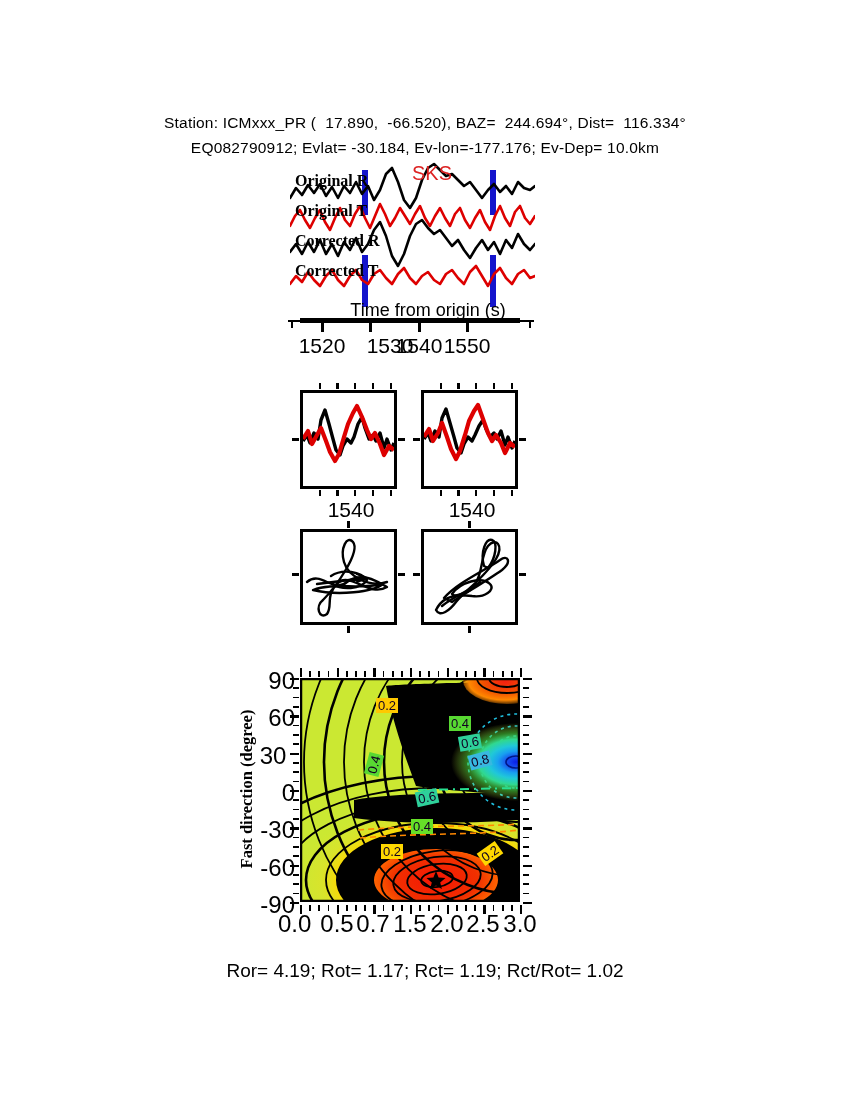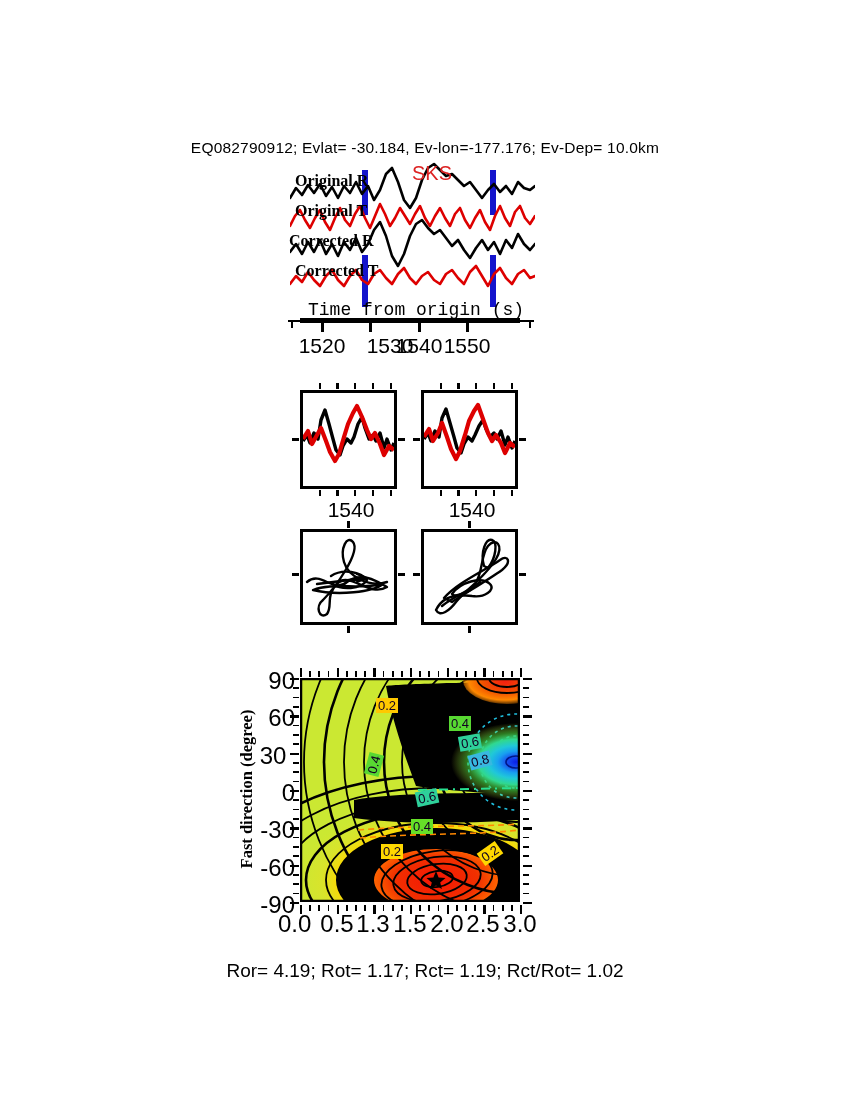--- a/index.html
+++ b/index.html
@@ -19,53 +19,54 @@
   .ty-min{background:repeating-linear-gradient(180deg,#000 0 1.8px,transparent 1.8px 9.33px);}
   .ty-maj{background:repeating-linear-gradient(180deg,#000 0 2.4px,transparent 2.4px 37.33px);}
   .px-ticks{background:repeating-linear-gradient(90deg,transparent 0 15.6px,#000 15.6px 17.8px);}
   .pbox{border:3px solid #000;background:#fff;}
 </style>
 </head>
 <body>
 
 <div class="page">
 
+  <div class="abs hdr" style="top:114px;">Station: ICMxxx_PR (  17.890,  -66.520), BAZ=  244.694°, Dist=  116.334°</div>
   <div class="abs hdr" style="top:139px;">EQ082790912; Evlat= -30.184, Ev-lon=-177.176; Ev-Dep= 10.0km</div>
 
   <svg class="abs" style="left:290px;top:160px;" width="245" height="165" viewBox="0 0 245 165">
 
     <rect x="72" y="10" width="6" height="45" fill="#1414cc"></rect>
     <rect x="200" y="10" width="6" height="45" fill="#1414cc"></rect>
     <rect x="72" y="95" width="6" height="52" fill="#1414cc"></rect>
     <rect x="200" y="95" width="6" height="52" fill="#1414cc"></rect>
 
     <path d="M0,38 L6,28 12,35 18,25 24,33 30,24 36,36 42,27 48,38 54,26 60,33 66,22 72,34 78,26 84,40 90,30 96,14 102,8 108,22 114,40 120,48 126,38 132,20 138,8 144,4 150,10 156,16 162,14 168,20 174,26 180,22 186,30 192,38 198,30 204,24 210,32 216,26 222,34 228,22 234,28 240,30 245,26" fill="none" stroke="#000" stroke-width="2.6" stroke-linejoin="round" stroke-linecap="round"></path>
 
     <path d="M0,66 L5,56 10,50 15,60 20,68 25,58 30,50 35,62 40,70 45,58 50,48 55,60 60,66 65,54 70,46 75,58 80,68 85,56 90,44 95,54 100,66 105,58 110,48 115,56 120,64 125,54 130,46 135,58 140,66 145,56 150,48 155,58 160,66 165,54 170,48 175,60 180,68 185,58 190,50 195,62 200,70 205,56 210,46 215,58 220,66 225,52 230,46 235,58 240,64 245,56" fill="none" stroke="#dd0000" stroke-width="2.6" stroke-linejoin="round" stroke-linecap="round"></path>
 
     <path d="M0,92 L6,84 12,94 18,82 24,92 30,80 36,94 42,84 48,96 54,82 60,90 66,78 72,92 78,84 84,70 90,62 96,76 102,96 108,106 114,94 120,76 126,64 132,60 138,68 144,74 150,70 156,78 162,86 168,80 174,90 180,98 186,88 192,80 198,90 204,82 210,94 216,80 222,88 228,74 234,84 240,90 245,84" fill="none" stroke="#000" stroke-width="2.6" stroke-linejoin="round" stroke-linecap="round"></path>
 
     <path d="M0,124 L6,116 12,122 18,112 24,120 30,126 36,116 42,110 48,120 54,126 60,116 66,110 72,120 78,124 84,114 90,110 96,118 102,124 108,114 114,108 120,118 126,124 132,116 138,112 144,120 150,124 156,114 162,110 168,118 174,124 180,112 186,106 192,116 198,126 204,114 210,108 216,118 222,124 228,114 234,110 240,118 245,116" fill="none" stroke="#dd0000" stroke-width="2.6" stroke-linejoin="round" stroke-linecap="round"></path>
   </svg>
 
   <div class="abs tracelab" style="left:295px;top:172px;">Original R</div>
   <div class="abs tracelab" style="left:295px;top:202px;">Original T</div>
-  <div class="abs tracelab" style="left:289px;top:232px;">Corrected R</div>
+  <div class="abs tracelab" style="left:295px;top:232px;">Corrected R</div>
   <div class="abs tracelab" style="left:295px;top:262px;">Corrected T</div>
   <div class="abs" style="left:412px;top:162px;font-size:20px;color:#dd2222;">SKS</div>
 
   <div class="abs blk" style="left:288px;top:320px;width:246px;height:2px;"></div>
   <div class="abs blk" style="left:300px;top:318px;width:220px;height:5px;"></div>
   <div class="abs blk" style="left:291px;top:322px;width:2px;height:6px;"></div>
   <div class="abs blk" style="left:529px;top:322px;width:2px;height:6px;"></div>
   <div class="abs blk" style="left:321px;top:323px;width:3px;height:9px;"></div>
   <div class="abs blk" style="left:369px;top:323px;width:3px;height:9px;"></div>
   <div class="abs blk" style="left:418px;top:323px;width:3px;height:9px;"></div>
   <div class="abs blk" style="left:466px;top:323px;width:3px;height:9px;"></div>
-  <div class="abs" style="left:308px;top:300px;width:240px;text-align:left;font-size:18px;font-family:Liberation Mono, monospace;">Time from origin (s)</div>
+  <div class="abs" style="left:308px;top:300px;width:240px;text-align:center;font-size:18px;">Time from origin (s)</div>
   <div class="abs num" style="left:292px;top:334px;width:60px;">1520</div>
   <div class="abs num" style="left:340px;top:334px;width:60px;margin-left:20px;">1530</div>
   <div class="abs num" style="left:389px;top:334px;width:60px;">1540</div>
   <div class="abs num" style="left:437px;top:334px;width:60px;">1550</div>
 
   <div class="abs px-ticks" style="left:303px;top:383px;width:91px;height:6px;"></div>
   <div class="abs px-ticks" style="left:424px;top:383px;width:91px;height:6px;"></div>
   <div class="abs pbox" style="left:300px;top:390px;width:91px;height:93px;">
     <svg width="91" height="93" viewBox="0 0 91 93">
       <path d="M0,48 L4,42 7,50 11,40 15,46 18,27 22,17 26,31 30,46 33,57 37,62 40,53 44,46 48,50 51,44 55,31 59,24 62,35 66,46 70,42 73,48 77,40 81,55 84,46 88,57 91,50" fill="none" stroke="#000" stroke-width="3.4" stroke-linejoin="round"></path>
@@ -234,21 +235,21 @@
   <div class="abs ctick" style="left:251px;top:667px;width:44px;text-align:right;">90</div>
   <div class="abs ctick" style="left:251px;top:704px;width:44px;text-align:right;">60</div>
   <div class="abs ctick" style="left:251px;top:742px;width:44px;text-align:center;">30</div>
   <div class="abs ctick" style="left:251px;top:779px;width:44px;text-align:right;">0</div>
   <div class="abs ctick" style="left:251px;top:816px;width:44px;text-align:right;">-30</div>
   <div class="abs ctick" style="left:251px;top:854px;width:44px;text-align:right;">-60</div>
   <div class="abs ctick" style="left:251px;top:891px;width:44px;text-align:right;">-90</div>
 
   <div class="abs ctick" style="left:278px;top:910px;width:44px;text-align:left;">0.0</div>
   <div class="abs ctick" style="left:315px;top:910px;width:44px;text-align:center;">0.5</div>
-  <div class="abs ctick" style="left:351px;top:910px;width:44px;text-align:center;">1.3</div>
+  <div class="abs ctick" style="left:351px;top:910px;width:44px;text-align:center;">0.7</div>
   <div class="abs ctick" style="left:388px;top:910px;width:44px;text-align:center;">1.5</div>
   <div class="abs ctick" style="left:425px;top:910px;width:44px;text-align:center;">2.0</div>
   <div class="abs ctick" style="left:461px;top:910px;width:44px;text-align:center;">2.5</div>
   <div class="abs ctick" style="left:498px;top:910px;width:44px;text-align:center;">3.0</div>
 
 
   <div class="abs" style="left:0;top:960px;width:850px;text-align:center;font-size:19px;">Ror= 4.19; Rot= 1.17; Rct= 1.19; Rct/Rot= 1.02</div>
 
 </div>
 

